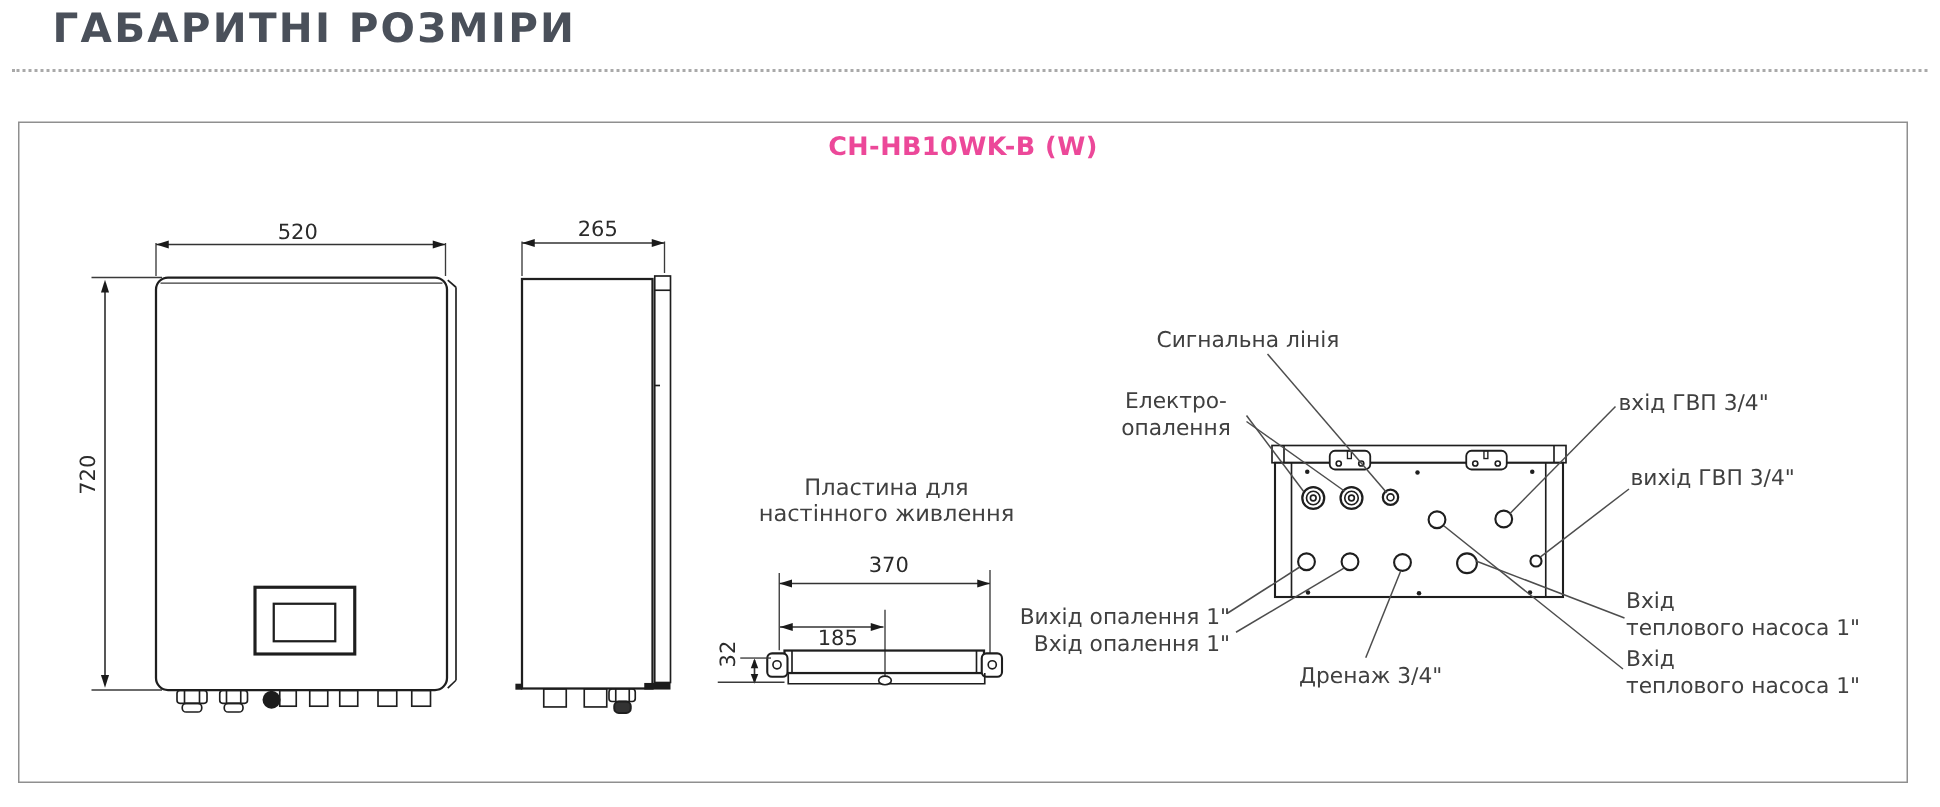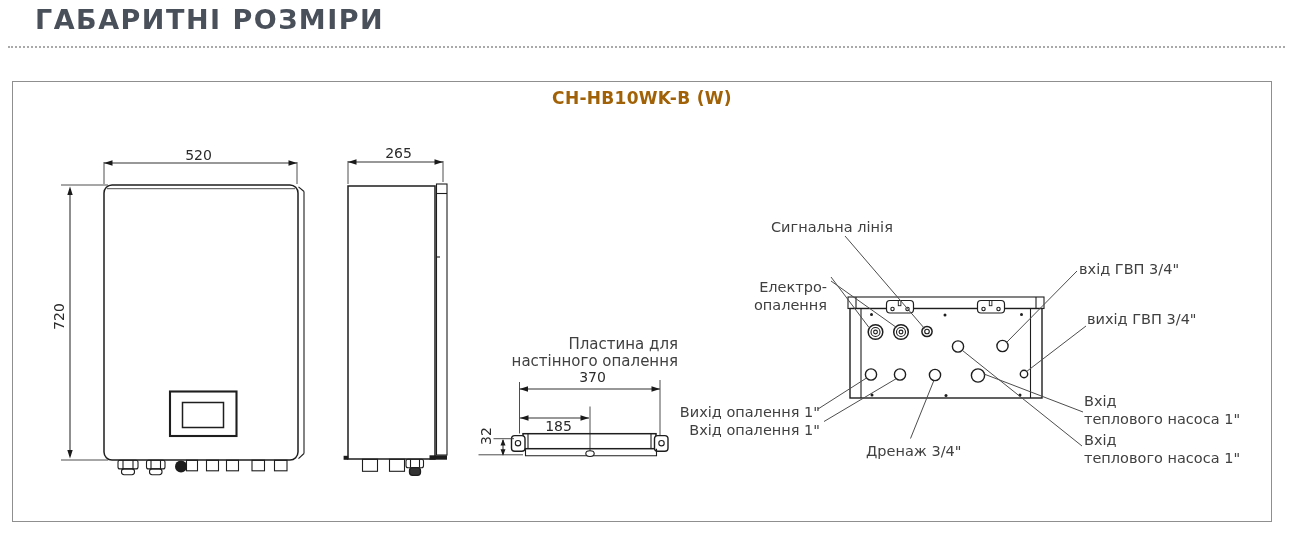--- a/index.html
+++ b/index.html
@@ -5,25 +5,25 @@
   html,body{margin:0;padding:0;background:#fff;}
   .page{position:relative;width:1293px;height:538px;background:#fff;overflow:hidden;
         font-family:"DejaVu Sans","Liberation Sans",sans-serif;}
   .page-title{position:absolute;left:35px;top:4px;margin:0;font-size:27px;font-weight:bold;
         color:#4a505a;letter-spacing:1.5px;white-space:nowrap;}
   .dotted-rule{position:absolute;left:8px;top:46px;width:1277px;height:0;
         border-top:2px dotted #a9a9a9;}
   .diagram-box{position:absolute;left:12px;top:81px;width:1260px;height:441px;
         border:1.5px solid #8f8f8f;box-sizing:border-box;background:#fff;}
   .model-title{position:absolute;left:12px;top:88px;width:1260px;text-align:center;
-        font-size:17px;font-weight:bold;color:#a16207;letter-spacing:.3px;}
+        font-size:17px;font-weight:bold;color:#ec4899;letter-spacing:.3px;}
   svg.linework{position:absolute;left:0;top:0;}
   .lbl{position:absolute;font-size:14.5px;color:#404040;line-height:17.5px;white-space:nowrap;}
   .lbl .ln{white-space:nowrap;}
-  .center{text-align:right;margin-top:19px;}
+  .center{text-align:center;}
   .right{text-align:right;}
   .dim{position:absolute;font-size:14px;color:#2b2b2b;text-align:center;white-space:nowrap;}
   .rot{transform:rotate(-90deg);transform-origin:center center;}
   
   .s  {fill:none;stroke:#1e1e1e;stroke-width:1.5;}
   .s1 {fill:none;stroke:#1e1e1e;stroke-width:1.1;}
   .s2 {fill:none;stroke:#1e1e1e;stroke-width:2.1;}
   .w  {fill:#fff;stroke:#1e1e1e;stroke-width:1.4;}
   .d  {fill:none;stroke:#333;stroke-width:1.1;}
   .e  {fill:none;stroke:#3a3a3a;stroke-width:.9;}
@@ -238,16 +238,16 @@
     <div class="ln">теплового насоса 1"</div>
   </div>
 
   <div class="lbl" style="left:1084px;top:431px;line-height:18px">
     <div class="ln">Вхід</div>
     <div class="ln">теплового насоса 1"</div>
   </div>
 
   <div class="lbl center" style="left:504px;top:317px;width:174px;font-size:15px;line-height:17px">
     <div class="ln">Пластина для</div>
-    <div class="ln">настінного опалення</div>
+    <div class="ln">настінного живлення</div>
   </div>
 
 </div>
 
 </body></html>

